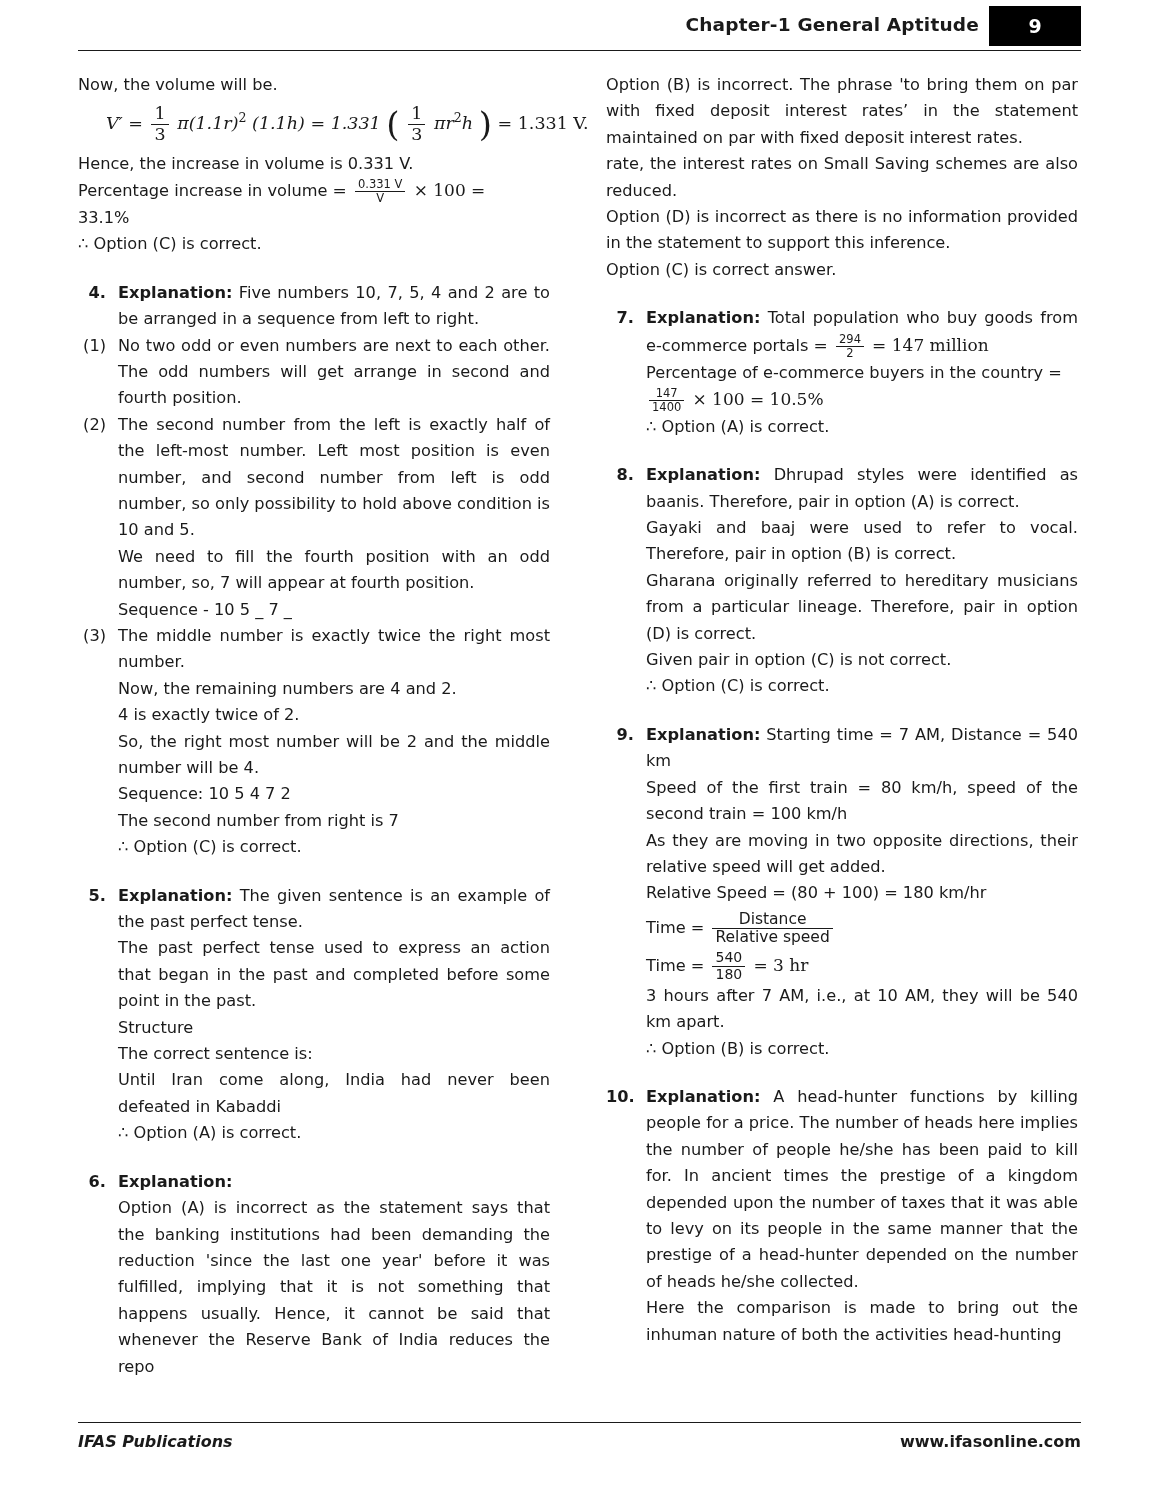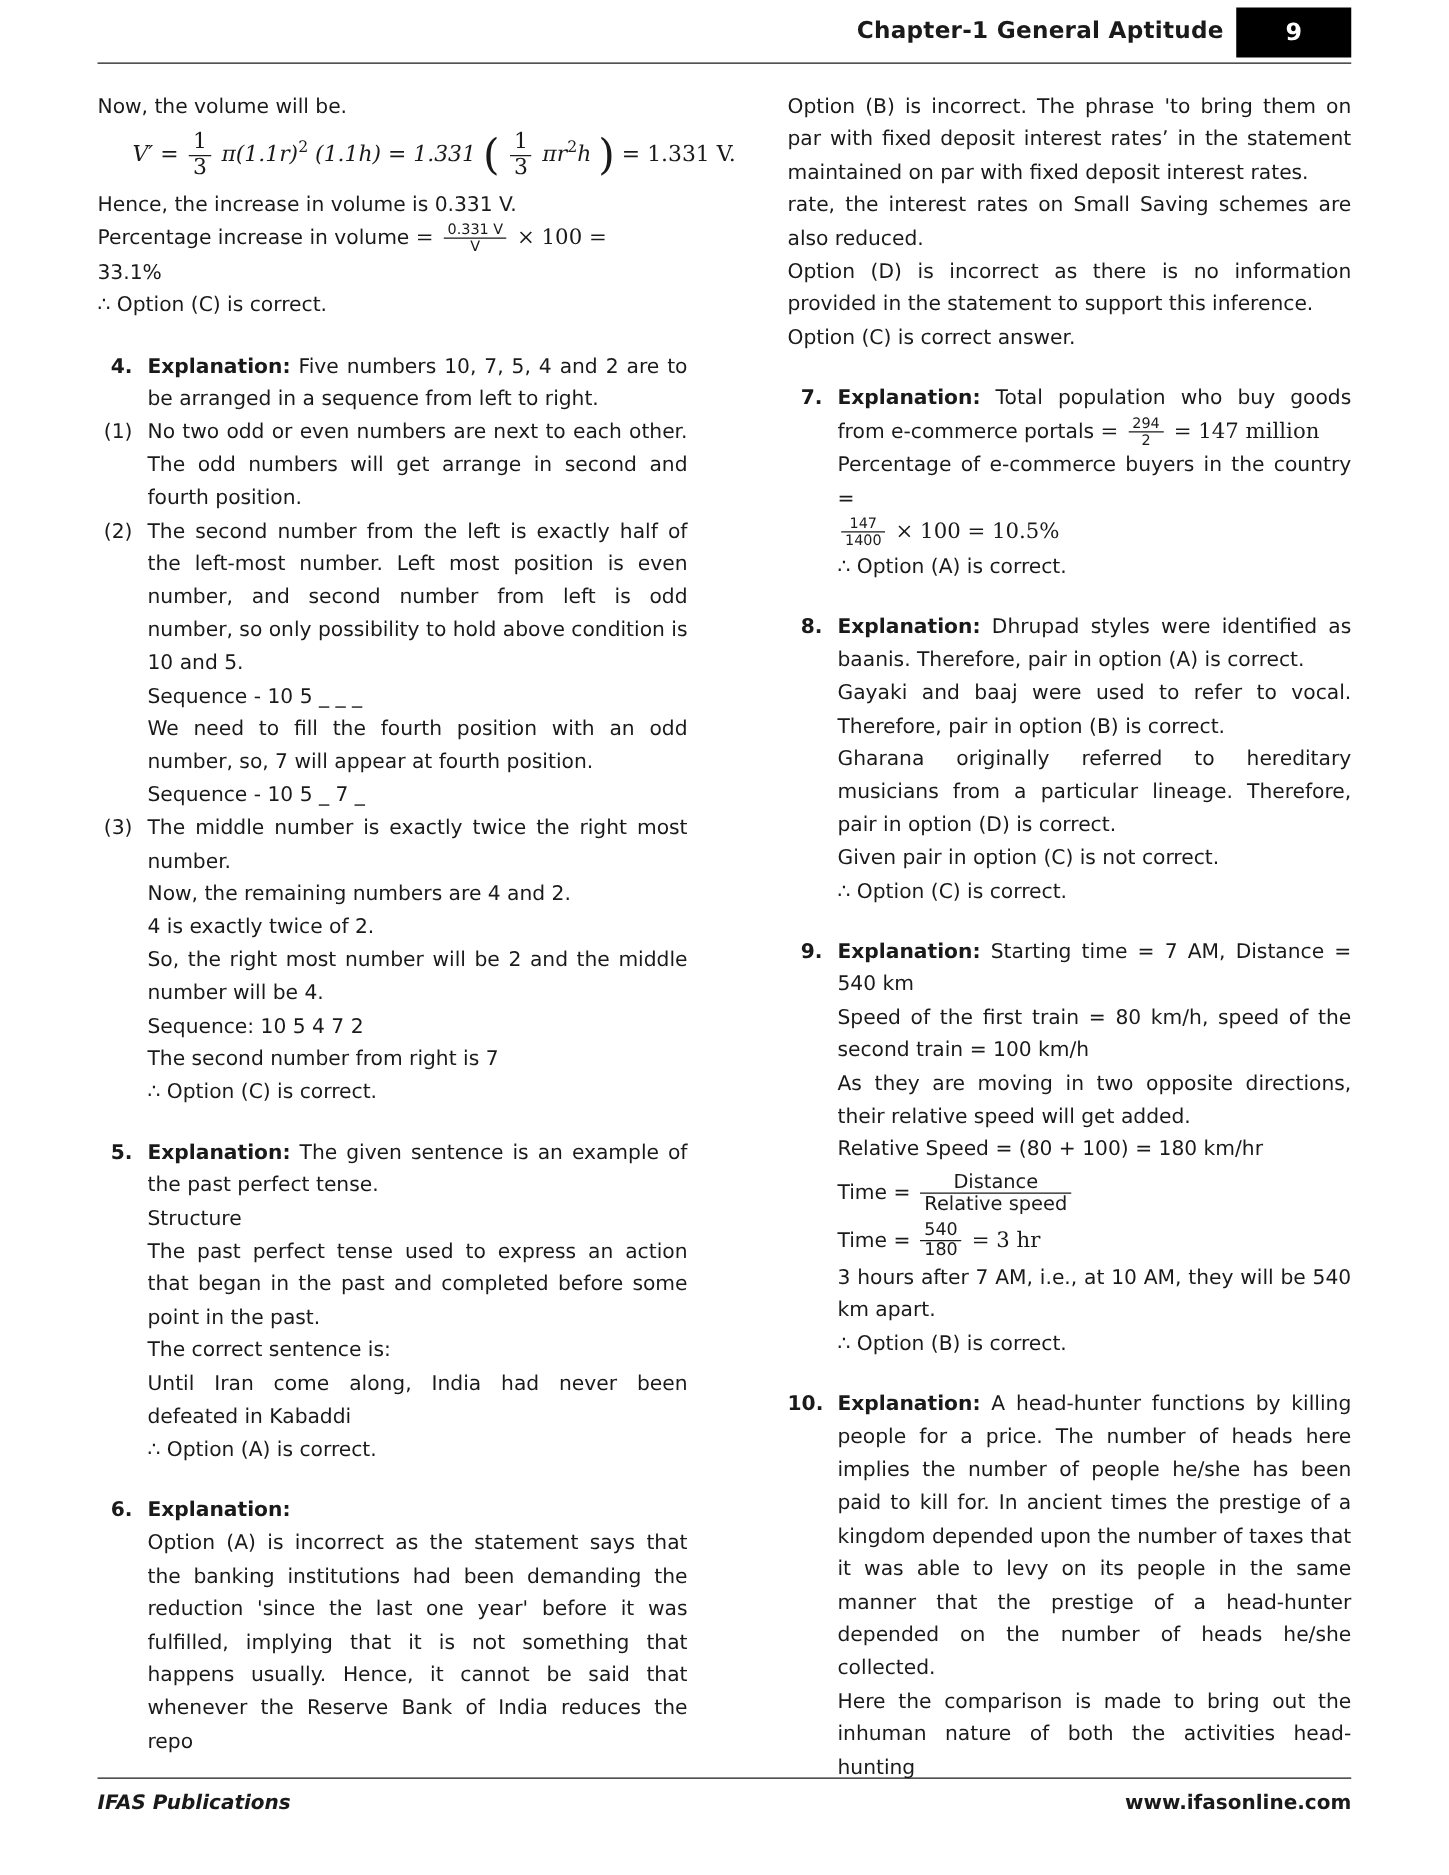--- a/index.html
+++ b/index.html
@@ -97,21 +97,21 @@
   }
 
   
   .columns {
     position: absolute;
     top: 72px;
     left: 78px;
     right: 78px;
     bottom: 90px;
     display: flex;
-    gap: 80px;
+    gap: 56px;
   }
   .col {
     width: 472px;
     font-size: 16.2px;
     line-height: 1.63;
     color: #1a1a1a;
   }
 
   
   .plain {
@@ -250,21 +250,20 @@
         <div class="item-num">(1)</div>
         <div class="item-body">
           <span class="line jt">No two odd or even numbers are next to each other. The odd numbers will get arrange in second and fourth position.</span>
         </div>
       </div>
 
       <div class="sub">
         <div class="item-num">(2)</div>
         <div class="item-body">
           <span class="line jt">The second number from the left is exactly half of the left-most number. Left most position is even number, and second number from left is odd number, so only possibility to hold above condition is 10 and 5.</span>
-          <span class="line nowrapline seq">Sequence -   10 5 _  _  _</span>
           <span class="line jt">We need to fill the fourth position with an odd number, so, 7 will appear at fourth position.</span>
           <span class="line nowrapline seq">Sequence -  10  5 _ 7 _</span>
         </div>
       </div>
 
       <div class="sub">
         <div class="item-num">(3)</div>
         <div class="item-body">
           <span class="line jt">The middle number is exactly twice the right most number.</span>
           <span class="line nowrapline">Now, the remaining numbers are 4 and 2.</span>
@@ -273,22 +272,22 @@
           <span class="line nowrapline seq">Sequence: 10 5 4 7 2</span>
           <span class="line nowrapline">The second number from right is 7</span>
           <span class="line nowrapline">∴ Option (C) is correct.</span>
         </div>
       </div>
 
       <div class="item">
         <div class="item-num">5.</div>
         <div class="item-body">
           <span class="lbl">Explanation:</span><span> The given sentence is an example of the past perfect tense.</span>
+          <span class="line jt">The past perfect tense used to express an action that began in the past and completed before some point in the past.</span>
           <span class="line nowrapline">Structure</span>
-          <span class="line jt">The past perfect tense used to express an action that began in the past and completed before some point in the past.</span>
           <span class="line nowrapline">The correct sentence is:</span>
           <span class="line jt"><span>Until Iran come along, India had never been </span><b class="bold">defeated</b><span> in Kabaddi</span></span>
           <span class="line nowrapline">∴ Option (A) is correct.</span>
         </div>
       </div>
 
       <div class="item">
         <div class="item-num">6.</div>
         <div class="item-body">
           <span class="lbl">Explanation:</span>

